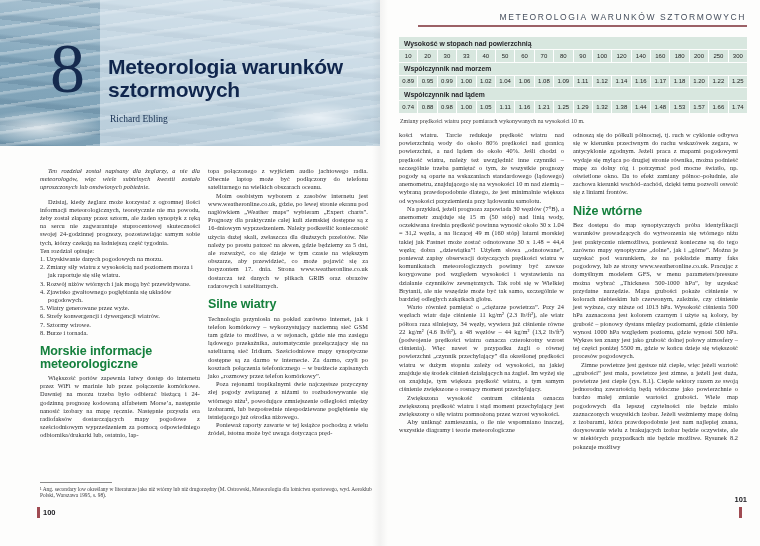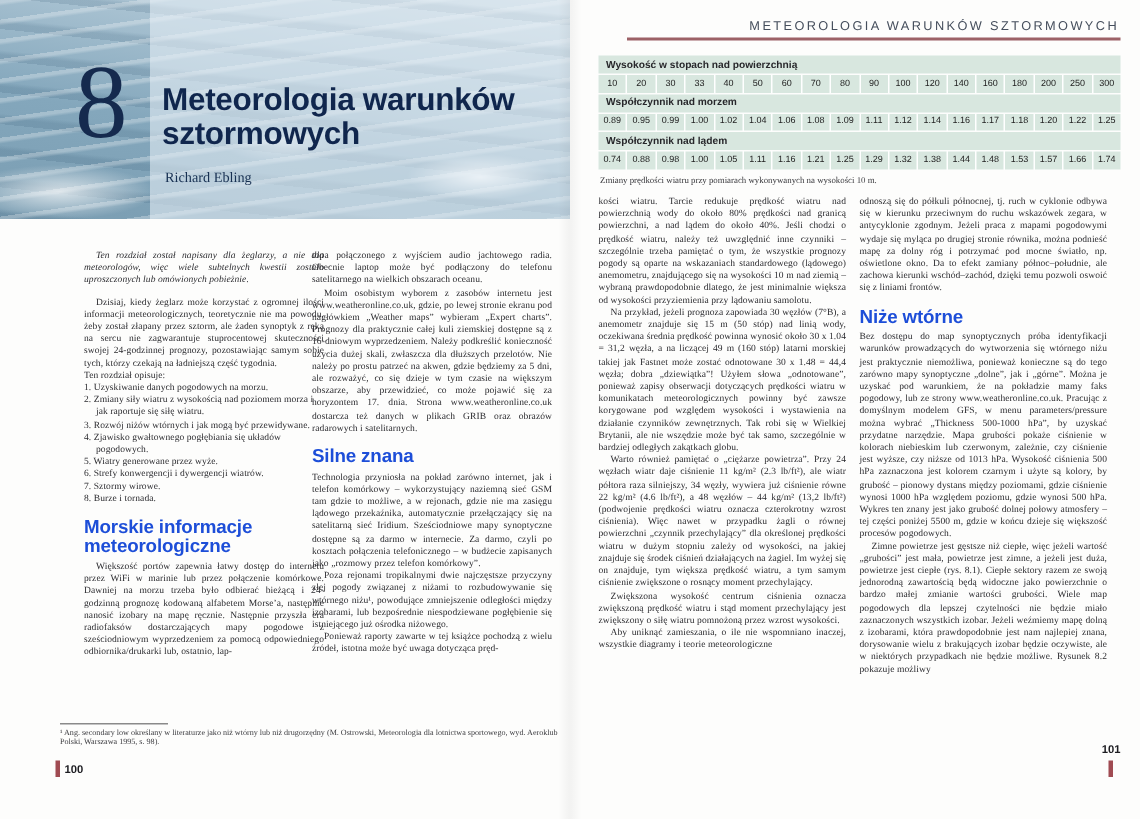--- a/index.html
+++ b/index.html
@@ -32,32 +32,32 @@
     font-family:"Liberation Sans",sans-serif;font-weight:bold;
     font-size:21px;line-height:1.08;color:#10264d;letter-spacing:-.2px;
   }
   .author{position:absolute;left:110px;top:114px;font-size:9.5px;color:#173052;}
 
   
   .col{
     position:absolute;font-size:6.35px;line-height:8.2px;text-align:justify;
     color:#2a2a2e;letter-spacing:.05px;
   }
-  .lcol1{left:56px;top:167px;width:160px;}
+  .lcol1{left:40px;top:167px;width:160px;}
   .lcol2{left:208px;top:167px;width:160px;}
   .rcol1{left:399px;top:131px;width:165px;}
   .rcol2{left:573px;top:131px;width:165px;}
   .block{margin:0;}
   .block.intro{font-style:italic;text-indent:8px;margin-bottom:6px;}
   .block.p{text-indent:8px;}
   .block.pf{text-indent:0;}
   .block.li{padding-left:8px;text-indent:-8px;text-align:left;}
   .block.h2{
     font-family:"Liberation Sans",sans-serif;font-weight:bold;font-size:12.5px;
-    line-height:12.5px;color:#1d4ed8;text-align:left;text-indent:0;
+    line-height:12.5px;color:#15803d;text-align:left;text-indent:0;
     margin:8px 0 4px 0;letter-spacing:-.1px;
   }
 
   
   .footnote{position:absolute;left:40px;top:482px;width:332px;font-size:5.4px;line-height:6.8px;color:#3c3c40;text-align:left;}
   .fn-rule{width:72px;height:1px;background:#8a8a8a;margin-bottom:2.5px;}
   .pagenum{position:absolute;bottom:28px;display:flex;align-items:center;gap:3px;
     font-family:"Liberation Sans",sans-serif;font-weight:bold;font-size:7.5px;color:#1d1d22;}
   .pagenum .bar{width:3px;height:11px;background:#a04b52;}
   .pagenum.left{left:37px;}
@@ -106,21 +106,21 @@
         <div class="block li">6. Strefy konwergencji i dywergencji wiatrów.</div>
         <div class="block li">7. Sztormy wirowe.</div>
         <div class="block li">8. Burze i tornada.</div>
         <div class="block h2">Morskie informacje meteorologiczne</div>
         <div class="block p">Większość portów zapewnia łatwy dostęp do internetu przez WiFi w marinie lub przez połączenie komórkowe. Dawniej na morzu trzeba było odbierać bieżącą i 24-godzinną prognozę kodowaną alfabetem Morse’a, następnie nanosić izobary na mapę ręcznie. Następnie przyszła era radiofaksów dostarczających mapy pogodowe z sześciodniowym wyprzedzeniem za pomocą odpowiedniego odbiornika/drukarki lub, ostatnio, lap-</div>
       </div>
 
     <div class="col lcol2">
         <div class="block pf">topa połączonego z wyjściem audio jachtowego radia. Obecnie laptop może być podłączony do telefonu satelitarnego na wielkich obszarach oceanu.</div>
         <div class="block p">Moim osobistym wyborem z zasobów internetu jest www.weatheronline.co.uk, gdzie, po lewej stronie ekranu pod nagłówkiem „Weather maps” wybieram „Expert charts”. Prognozy dla praktycznie całej kuli ziemskiej dostępne są z 16-dniowym wyprzedzeniem. Należy podkreślić konieczność użycia dużej skali, zwłaszcza dla dłuższych przelotów. Nie należy po prostu patrzeć na akwen, gdzie będziemy za 5 dni, ale rozważyć, co się dzieje w tym czasie na większym obszarze, aby przewidzieć, co może pojawić się za horyzontem 17. dnia. Strona www.weatheronline.co.uk dostarcza też danych w plikach GRIB oraz obrazów radarowych i satelitarnych.</div>
-        <div class="block h2">Silne znana</div>
+        <div class="block h2">Silne wiatry</div>
         <div class="block pf">Technologia przyniosła na pokład zarówno internet, jak i telefon komórkowy – wykorzystujący naziemną sieć GSM tam gdzie to możliwe, a w rejonach, gdzie nie ma zasięgu lądowego przekaźnika, automatycznie przełączający się na satelitarną sieć Iridium. Sześciodniowe mapy synoptyczne dostępne są za darmo w internecie. Za darmo, czyli po kosztach połączenia telefonicznego – w budżecie zapisanych jako „rozmowy przez telefon komórkowy”.</div>
         <div class="block p">Poza rejonami tropikalnymi dwie najczęstsze przyczyny złej pogody związanej z niżami to rozbudowywanie się wtórnego niżu¹, powodujące zmniejszenie odległości między izobarami, lub bezpośrednie niespodziewane pogłębienie się istniejącego już ośrodka niżowego.</div>
         <div class="block p">Ponieważ raporty zawarte w tej książce pochodzą z wielu źródeł, istotna może być uwaga dotycząca pręd-</div>
       </div>
 
     <div class="footnote">
       <div class="fn-rule"></div>
       <div>¹ Ang. secondary low określany w literaturze jako niż wtórny lub niż drugorzędny (M. Ostrowski, Meteorologia dla lotnictwa sportowego, wyd. Aeroklub Polski, Warszawa 1995, s. 98).</div>
     </div>
 

